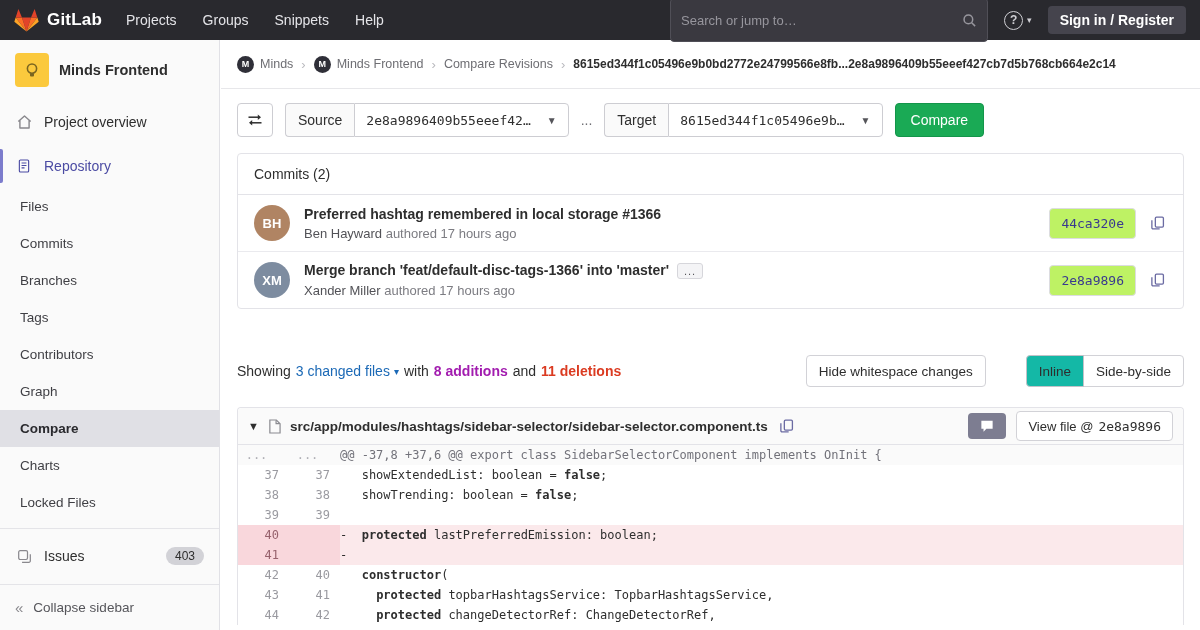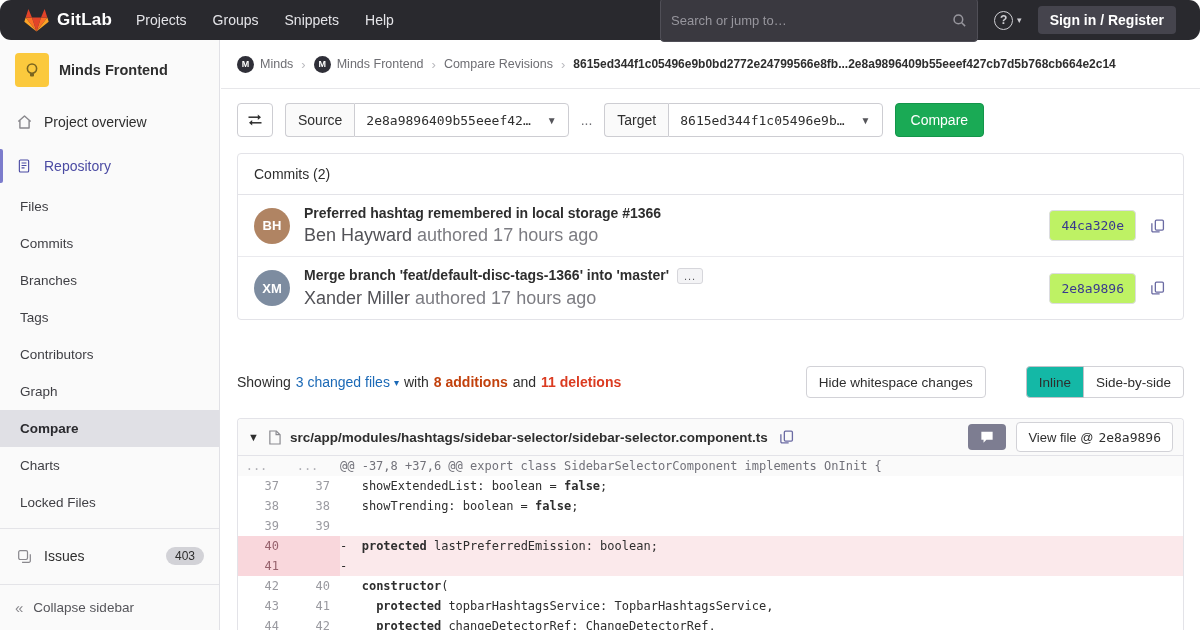--- a/index.html
+++ b/index.html
@@ -4,21 +4,21 @@
 <style>
   * { margin:0; padding:0; box-sizing:border-box; }
   html,body { width:1200px; height:630px; }
   body { position:relative; overflow:hidden; background:#fff; color:#2e2e2e;
          font-family:"Liberation Sans","DejaVu Sans",sans-serif; font-size:14px; }
   a { text-decoration:none; color:inherit; cursor:pointer; }
   button { font-family:inherit; cursor:pointer; }
 
   
   .navbar { position:absolute; top:0; left:0; right:0; height:40px; background:#29292e;
-            display:flex; align-items:center; padding:0 24px; z-index:20;border-radius:11px; }
+            display:flex; align-items:center; padding:0 14px; z-index:20; }
   .brand { display:flex; align-items:center; gap:8px; }
   .brand-name { color:#fff; font-size:17px; font-weight:bold; letter-spacing:.2px; }
   .nav-links { display:flex; gap:26px; margin-left:24px; }
   .nav-links a { color:#e4e4e8; font-size:14px; }
   .nav-right { margin-left:auto; display:flex; align-items:center; gap:16px; }
   .search-box { width:318px; height:44px; background:#3a3940; border:1px solid #504f57;
                 border-radius:4px; display:flex; align-items:center; padding:0 10px; gap:4px; }
   .search-box input { flex:1; background:transparent; border:none; outline:none;
                       color:#d6d6da; font-size:13px; }
   .search-box input::placeholder { color:#97969d; }
@@ -94,32 +94,32 @@
   .commit-row + .commit-row { border-top:1px solid #eaeaee; }
   .commit-avatar { width:36px; height:36px; border-radius:50%; flex:none; display:flex;
                    align-items:center; justify-content:center; color:#fff; font-weight:bold; font-size:13px; }
   .commit-avatar.av0 { background:#b08463; }
   .commit-avatar.av1 { background:#7d8ca0; }
   .commit-info { flex:1; min-width:0; }
   .commit-title { font-size:14px; font-weight:600; color:#2e2e2e; }
   .ellipsis-btn { display:inline-block; margin-left:8px; border:1px solid #d6d6db; background:#f4f4f6;
                   border-radius:3px; padding:0 6px; font-size:11px; line-height:14px; color:#55555a;
                   letter-spacing:1px; vertical-align:middle; }
-  .commit-byline { margin-top:4px; font-size:18px; color:#7c7c82; }
+  .commit-byline { margin-top:4px; font-size:13px; color:#7c7c82; }
   .commit-byline .author { color:#525257; }
   .commit-right { display:flex; align-items:center; gap:12px; }
   .sha-btn { border:1px solid #dcdce1; border-radius:4px; background:#bef264; padding:7px 11px;
              font-family:"DejaVu Sans Mono","Liberation Mono",monospace; font-size:13px; color:#39398f; }
   .copy-btn { background:none; border:none; color:#6b6ba3; display:flex; padding:2px; }
 
   
   .stats-row { margin-top:46px; display:flex; align-items:center; font-size:14px; gap:5px; }
   .files-link { color:#1b69b6; display:flex; align-items:center; gap:4px; }
   .files-link .chev { color:#1b69b6; }
-  .stat-green { color:#c2410c; font-weight:bold; }
+  .stat-green { color:#a21caf; font-weight:bold; }
   .stat-red { color:#db3b21; font-weight:bold; }
   .stats-buttons { margin-left:auto; display:flex; align-items:center;gap:28px; }
   .btn-default { height:32px; padding:0 12px; border:1px solid #d2d2d7; background:#fff;
                  border-radius:4px; font-size:13.5px; color:#2e2e2e; }
   .btn-group { display:flex; margin-left:12px; }
   .btn-group .btn-default { border-radius:0; margin-left:-1px; }
   .btn-group .btn-default:first-child { border-radius:4px 0 0 4px; margin-left:0; }
   .btn-group .btn-default:last-child { border-radius:0 4px 4px 0; }
   .btn-default.active { background:#14b8a6; border-color:#c2c2c8; position:relative; z-index:1; }
 

